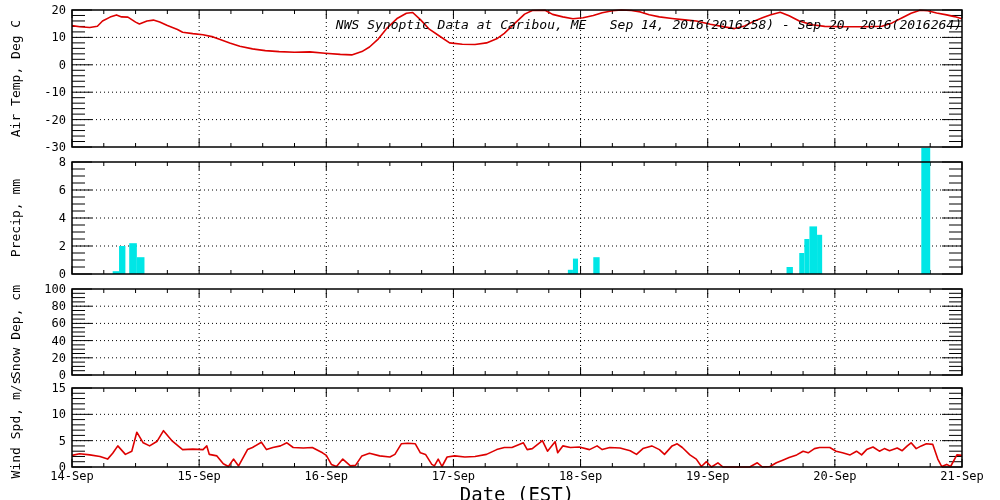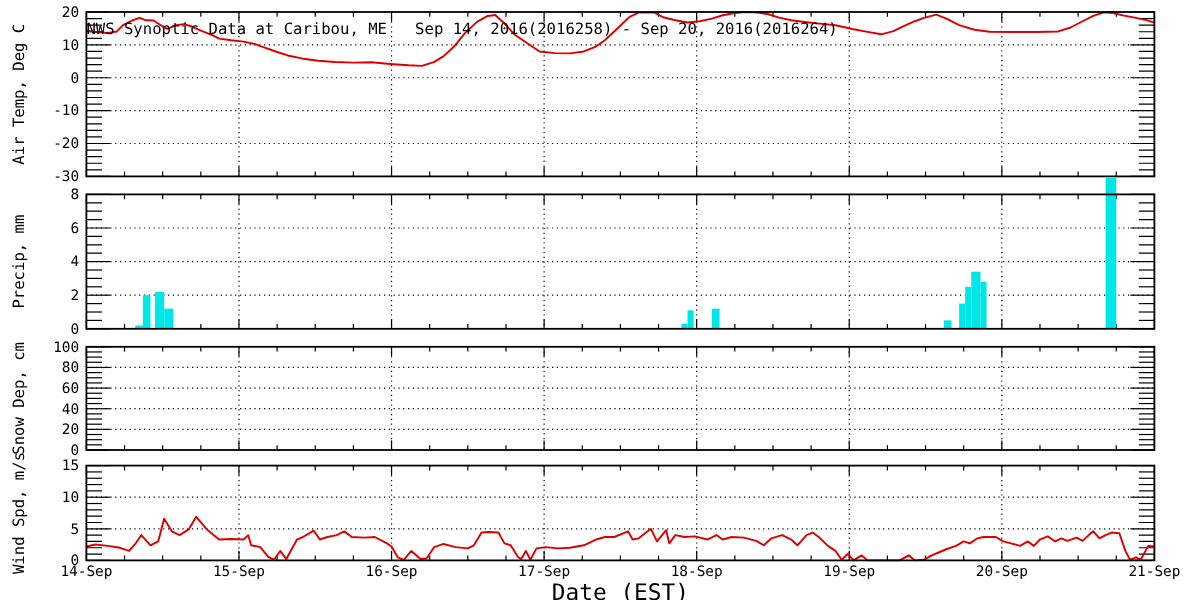--- a/index.html
+++ b/index.html
@@ -1,20 +1,20 @@
 <!DOCTYPE html>
 <html><head>
 <meta charset="utf-8">
 <style>
   html,body{margin:0;padding:0;background:#ffffff;}
   .fig{position:relative;width:1000px;height:500px;background:#fff;overflow:hidden;
-       font-family:"DejaVu Sans Mono",monospace;color:#000;border-radius:17px;}
+       font-family:"DejaVu Sans Mono",monospace;color:#000;}
   .fig svg{position:absolute;left:0;top:0;}
-  .chart-title{position:absolute;left:72px;top:17px;width:890px;text-align:left;
-       font-size:13px;white-space:pre;letter-spacing:0px;}
+  .chart-title{position:absolute;left:72px;top:17px;width:890px;text-align:right;
+       font-size:13px;white-space:pre;letter-spacing:0px;font-style:italic;}
   .x-axis-title{position:absolute;left:72px;top:483px;width:890px;text-align:center;
        font-size:19px;}
   text{font-family:"DejaVu Sans Mono",monospace;fill:#000;}
 </style>
 </head>
 <body>
 
 <div class="fig">
   <svg id="plot" width="1000" height="500" viewBox="0 0 1000 500">
       <line x1="199.14285714285714" y1="10" x2="199.14285714285714" y2="147" stroke="#000000" stroke-width="1" stroke-dasharray="1 3"></line>

